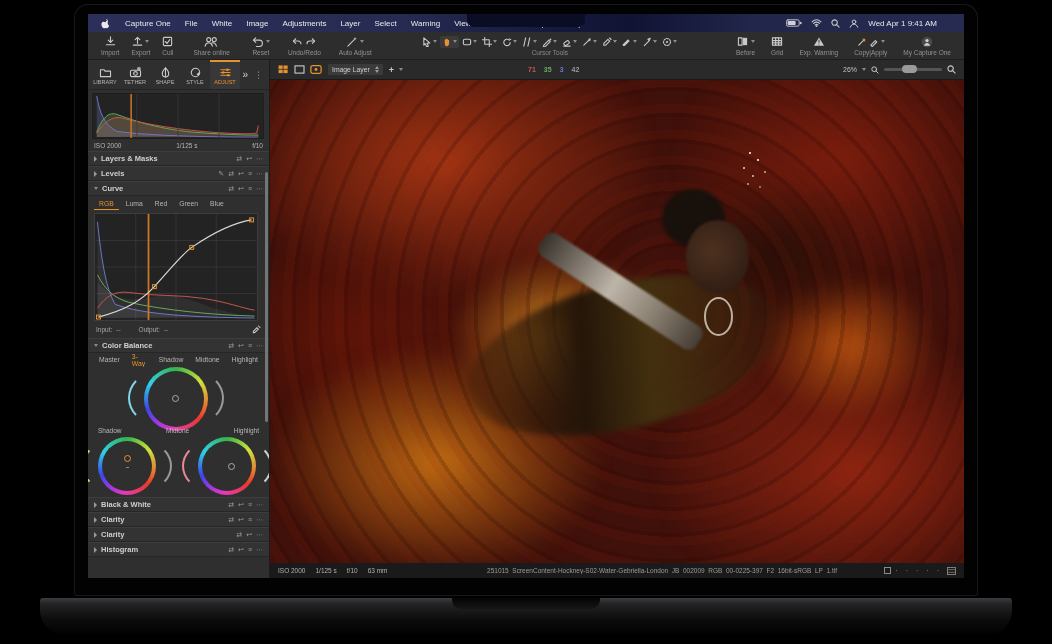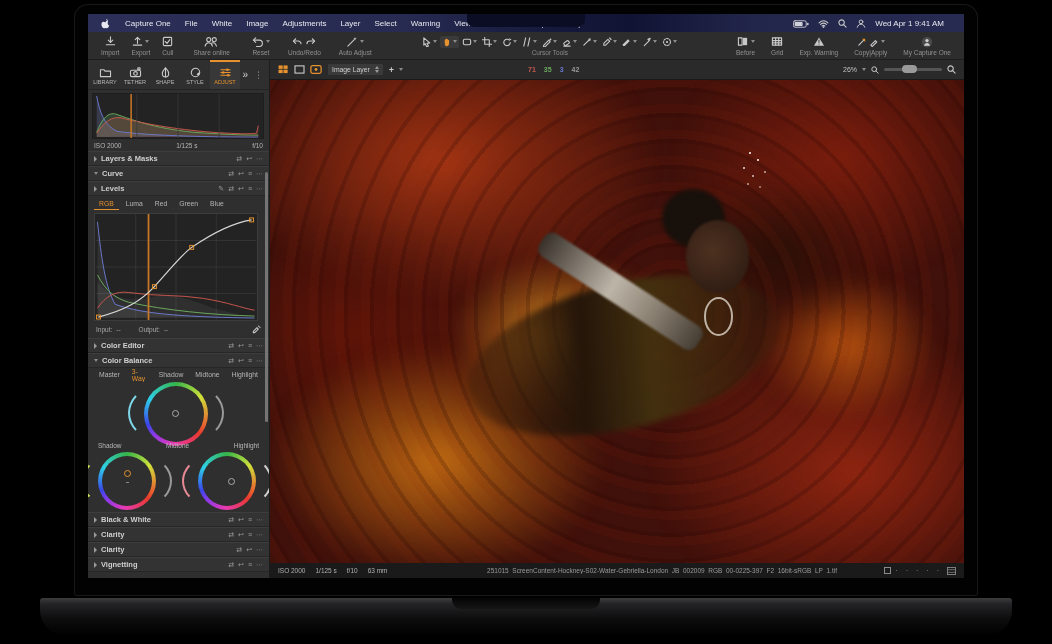--- a/index.html
+++ b/index.html
@@ -15,21 +15,21 @@
   background:linear-gradient(180deg,#040404,#161617);border-radius:0 0 9px 9px}
 .screen{position:absolute;left:14px;top:10px;width:876px;height:564px;background:#1e1e1e;
   overflow:hidden;display:flex;flex-direction:column}
 
 .menubar{height:18px;flex:0 0 18px;display:flex;align-items:center;position:relative;color:#e8e8ee;font-size:8px;
   background:linear-gradient(90deg,#2c3058 0%,#272b52 36%,#161a3c 52%,#101334 62%,#22264a 76%,#272b52 100%)}
 .notch{position:absolute;left:50%;top:0;transform:translateX(-50%);width:118px;height:13px;background:#0b0d24;border-radius:0 0 7px 7px}
 .mitem{padding:0 7px;white-space:nowrap;cursor:default}
 .mitem.bold{font-weight:normal}
 .apple{padding:0 8px 0 13px;display:flex;align-items:center}
-.mstatus{margin-left:auto;display:flex;align-items:flex-end;gap:9px;padding-right:20px;z-index:2}
+.mstatus{margin-left:auto;display:flex;align-items:center;gap:9px;padding-right:27px;z-index:2}
 .clock{font-size:8px;white-space:nowrap}
 
 .titlebar{height:17px;flex:0 0 17px;background:#2d2d2d;display:flex;align-items:center;position:relative;border-bottom:1px solid #232323}
 .lights{display:flex;gap:6px;padding-left:12px}
 .light{width:7px;height:7px;border-radius:50%}
 .title{position:absolute;left:0;right:0;text-align:center;color:#9c9c9c;font-size:8px;display:flex;justify-content:center;align-items:center;gap:4px}
 .docicon{width:7px;height:9px;background:#bfbfbf;border-radius:1px;display:inline-block;position:relative}
 .docicon:after{content:"";position:absolute;right:0;top:0;border:2px solid #2d2d2d;border-left-color:transparent;border-bottom-color:transparent}
 
 .toolbar{height:28px;flex:0 0 28px;background:#2d2d2d;border-bottom:1px solid #1d1d1d;display:flex;align-items:stretch;padding:0 8px}
@@ -482,35 +482,35 @@
           <span class="chev-r"></span>
           <span class="ptitle">Layers &amp; Masks</span>
           <span class="picons">
                 <span>⇄</span>
                 <span>↩</span>
                 <span>⋯</span>
               </span>
         </div>
 
         <div class="ph">
-          <span class="chev-d"></span>
-          <span class="ptitle">Curve</span>
+          <span class="chev-r"></span>
+          <span class="ptitle">Levels</span>
           <span class="picons">
+                <span>✎</span>
                 <span>⇄</span>
                 <span>↩</span>
                 <span>≡</span>
                 <span>⋯</span>
               </span>
         </div>
 
         <div class="ph">
-          <span class="chev-r"></span>
-          <span class="ptitle">Levels</span>
+          <span class="chev-d"></span>
+          <span class="ptitle">Curve</span>
           <span class="picons">
-                <span>✎</span>
                 <span>⇄</span>
                 <span>↩</span>
                 <span>≡</span>
                 <span>⋯</span>
               </span>
         </div>
         <div class="subtabs">
           <span class="stab active">RGB</span>
           <span class="stab">Luma</span>
           <span class="stab">Red</span>
@@ -550,30 +550,20 @@
           <span>--</span>
           <span class="spacer"></span>
           <span>
                 <svg width="9" height="9" viewBox="0 0 10 10">
                   <path d="M5.5 3l1.5 1.5L3 8.5H1.5V7z" class="g" stroke="#b0b0b0"></path>
                   <path d="M6.3 1l2.7 2.7 .8-.8L7.1.2z" fill="#b0b0b0"></path>
                 </svg>
               </span>
         </div>
 
-        <div class="ph">
-          <span class="chev-r"></span>
-          <span class="ptitle">Color Editor</span>
-          <span class="picons">
-                <span>⇄</span>
-                <span>↩</span>
-                <span>≡</span>
-                <span>⋯</span>
-              </span>
-        </div>
 
         <div class="ph">
           <span class="chev-d"></span>
           <span class="ptitle">Color Balance</span>
           <span class="picons">
                 <span>⇄</span>
                 <span>↩</span>
                 <span>≡</span>
                 <span>⋯</span>
               </span>
@@ -630,21 +620,21 @@
           <span class="chev-r"></span>
           <span class="ptitle">Clarity</span>
           <span class="picons">
                 <span>⇄</span>
                 <span>↩</span>
                 <span>⋯</span>
               </span>
         </div>
         <div class="ph">
           <span class="chev-r"></span>
-          <span class="ptitle">Vignetting</span>
+          <span class="ptitle">Histogram</span>
           <span class="picons">
                 <span>⇄</span>
                 <span>↩</span>
                 <span>≡</span>
                 <span>⋯</span>
               </span>
         </div>
       </div>
       <div class="sscroll"></div>
     </div>

